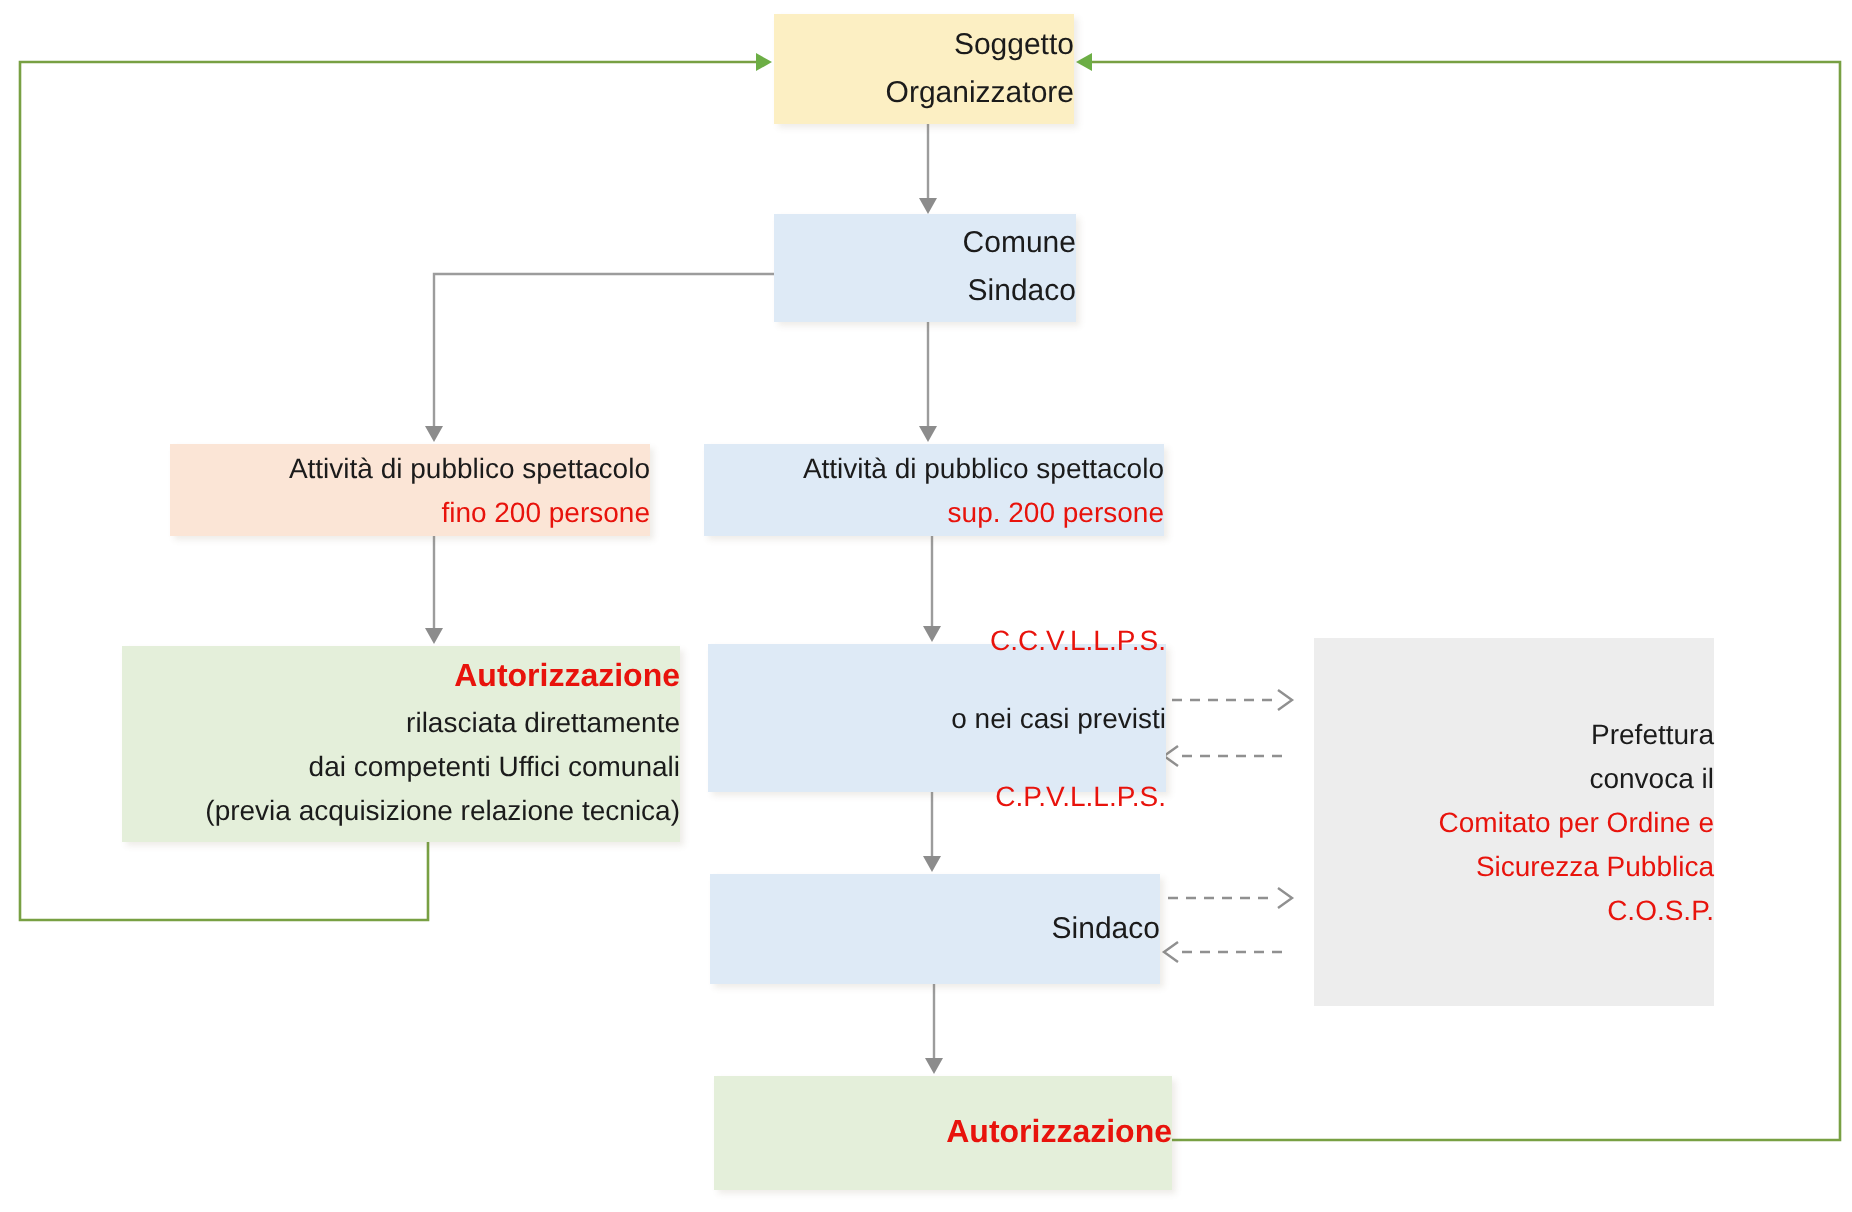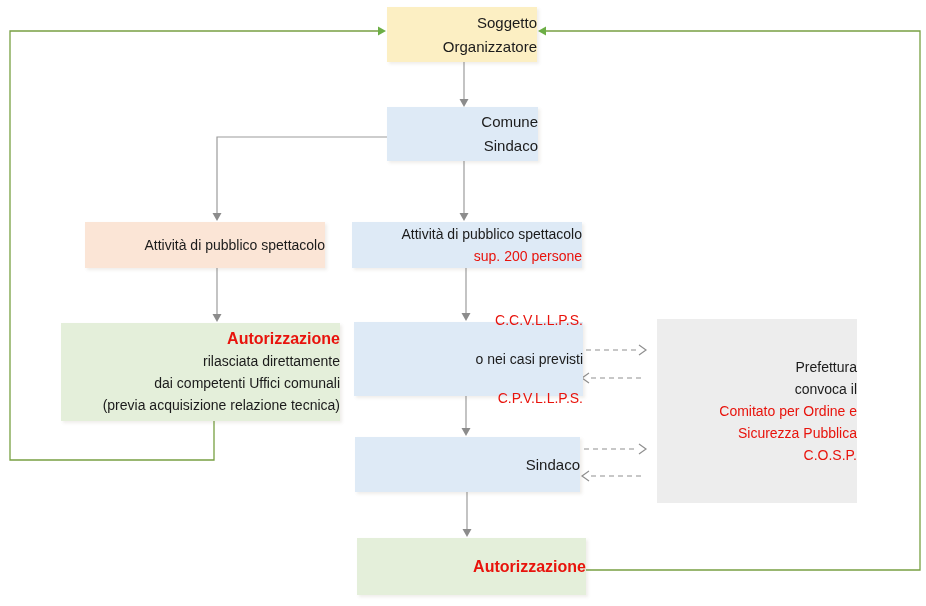--- a/index.html
+++ b/index.html
@@ -98,20 +98,21 @@
     <span>Organizzatore</span>
   </div>
 
   <div class="node blue big" style="left:387px;top:107px;width:151px;height:54px;">
     <span>Comune</span>
     <span>Sindaco</span>
   </div>
 
   <div class="node peach" style="left:85px;top:222px;width:240px;height:46px;">
     <span>Attività di pubblico spettacolo</span>
+    <span class="red">fino 200 persone</span>
   </div>
 
   <div class="node blue" style="left:352px;top:222px;width:230px;height:46px;">
     <span>Attività di pubblico spettacolo</span>
     <span class="red">sup. 200 persone</span>
   </div>
 
   <div class="node green" style="left:61px;top:323px;width:279px;height:98px;">
     <span class="title-red">Autorizzazione</span>
     <span>rilasciata direttamente</span>

